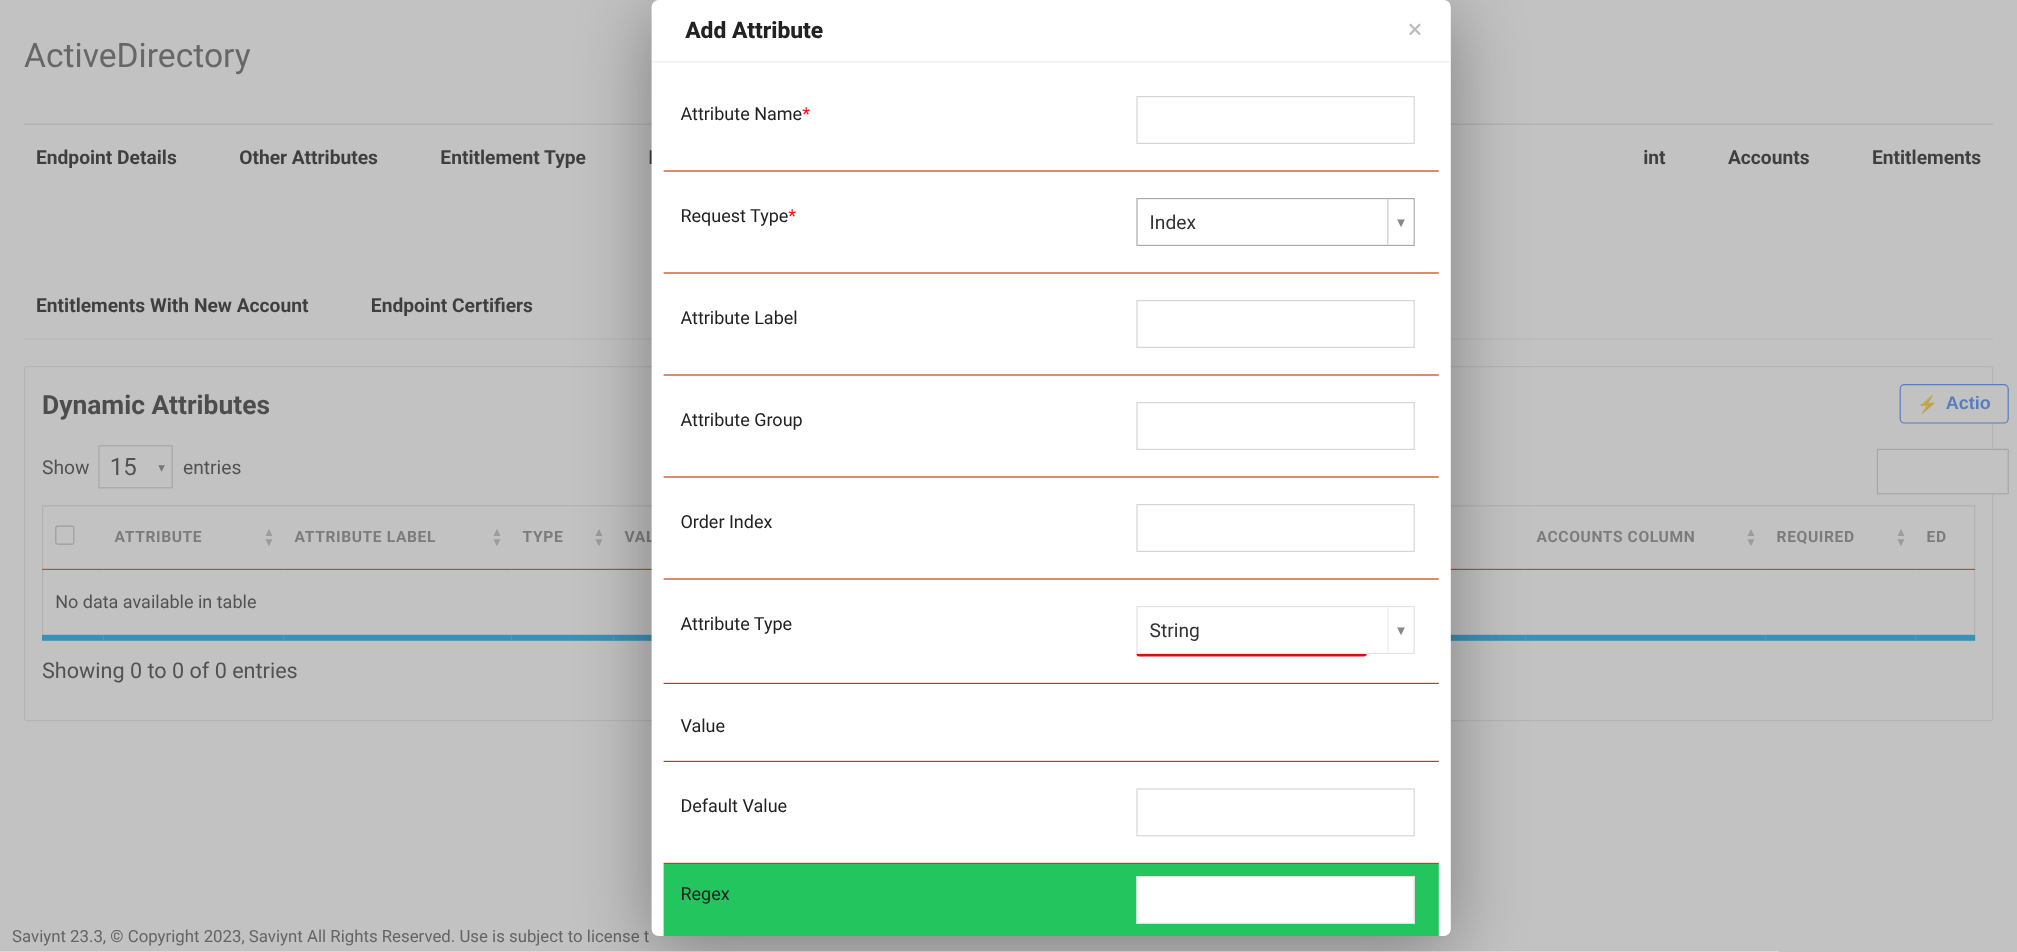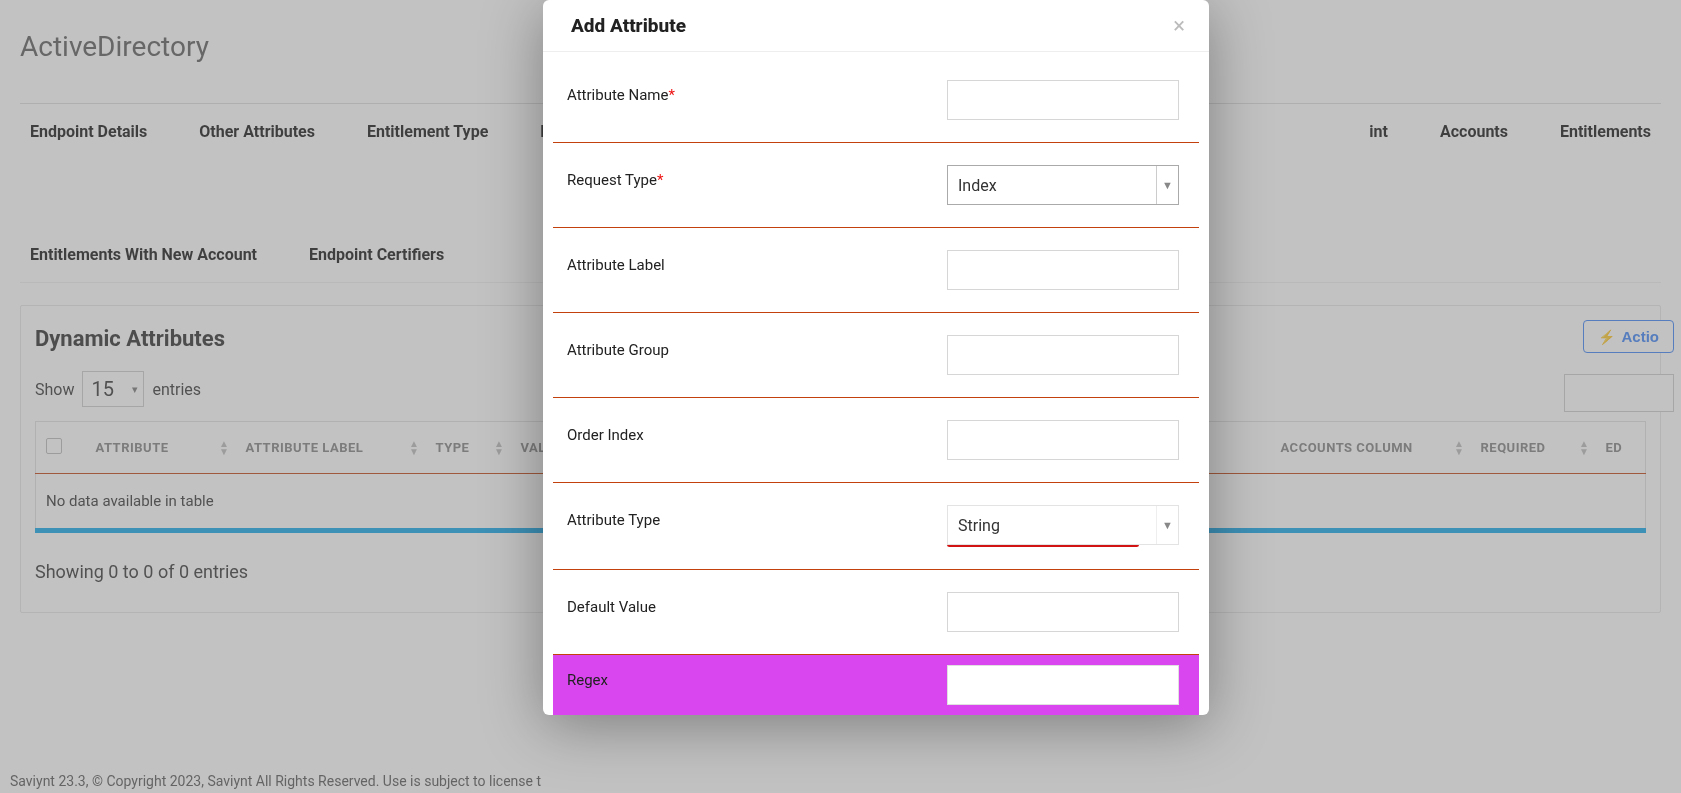--- a/index.html
+++ b/index.html
@@ -142,21 +142,21 @@
     color: #333;
     border-bottom: 5px solid #0ea5e9;
   }
   .chk {
     width: 16px; height: 16px;
     border: 1.5px solid #bbb;
     border-radius: 2px;
     display: inline-block;
   }
   .results-info {
-    margin-top: 28px;
+    margin-top: 15px;
     font-size: 18px;
     color: #333;
   }
 
   .footer {
     position: absolute;
     bottom: 4px;
     left: 10px;
     font-size: 14px;
     color: #555;
@@ -246,21 +246,21 @@
   .sel.light .caret { border-left-color: #eee; }
 
   .underline-red {
     height: 5px;
     background: #d21313;
     border-radius: 3px;
     width: 192px;
     margin: -3px 0 0 0;
   }
   .highlight-yellow {
-    background: #d946ef;
+    background: #22c55e;
   }
   .field.highlight-yellow { border-bottom: none; padding: 10px 14px; }
   .field.highlight-yellow .txt { border-color: #e0e0e0; }
 </style>
 </head>
 <body>
 
 <div class="page">
   <div class="page-title">ActiveDirectory</div>
   <hr class="divider">
@@ -377,20 +377,24 @@
       <div class="lbl"><span>Attribute Type</span></div>
       <div class="ctl">
         <div class="sel light">
           <span class="val">String</span>
           <span class="caret">▼</span>
         </div>
         <div class="underline-red"></div>
       </div>
     </div>
 
+    <div class="field no-input">
+      <div class="lbl"><span>Value</span></div>
+      <div class="ctl"></div>
+    </div>
 
     <div class="field">
       <div class="lbl"><span>Default Value</span></div>
       <div class="ctl">
           <div class="txt"></div>
         </div>
     </div>
 
     <div class="field highlight-yellow">
       <div class="lbl"><span>Regex</span></div>

